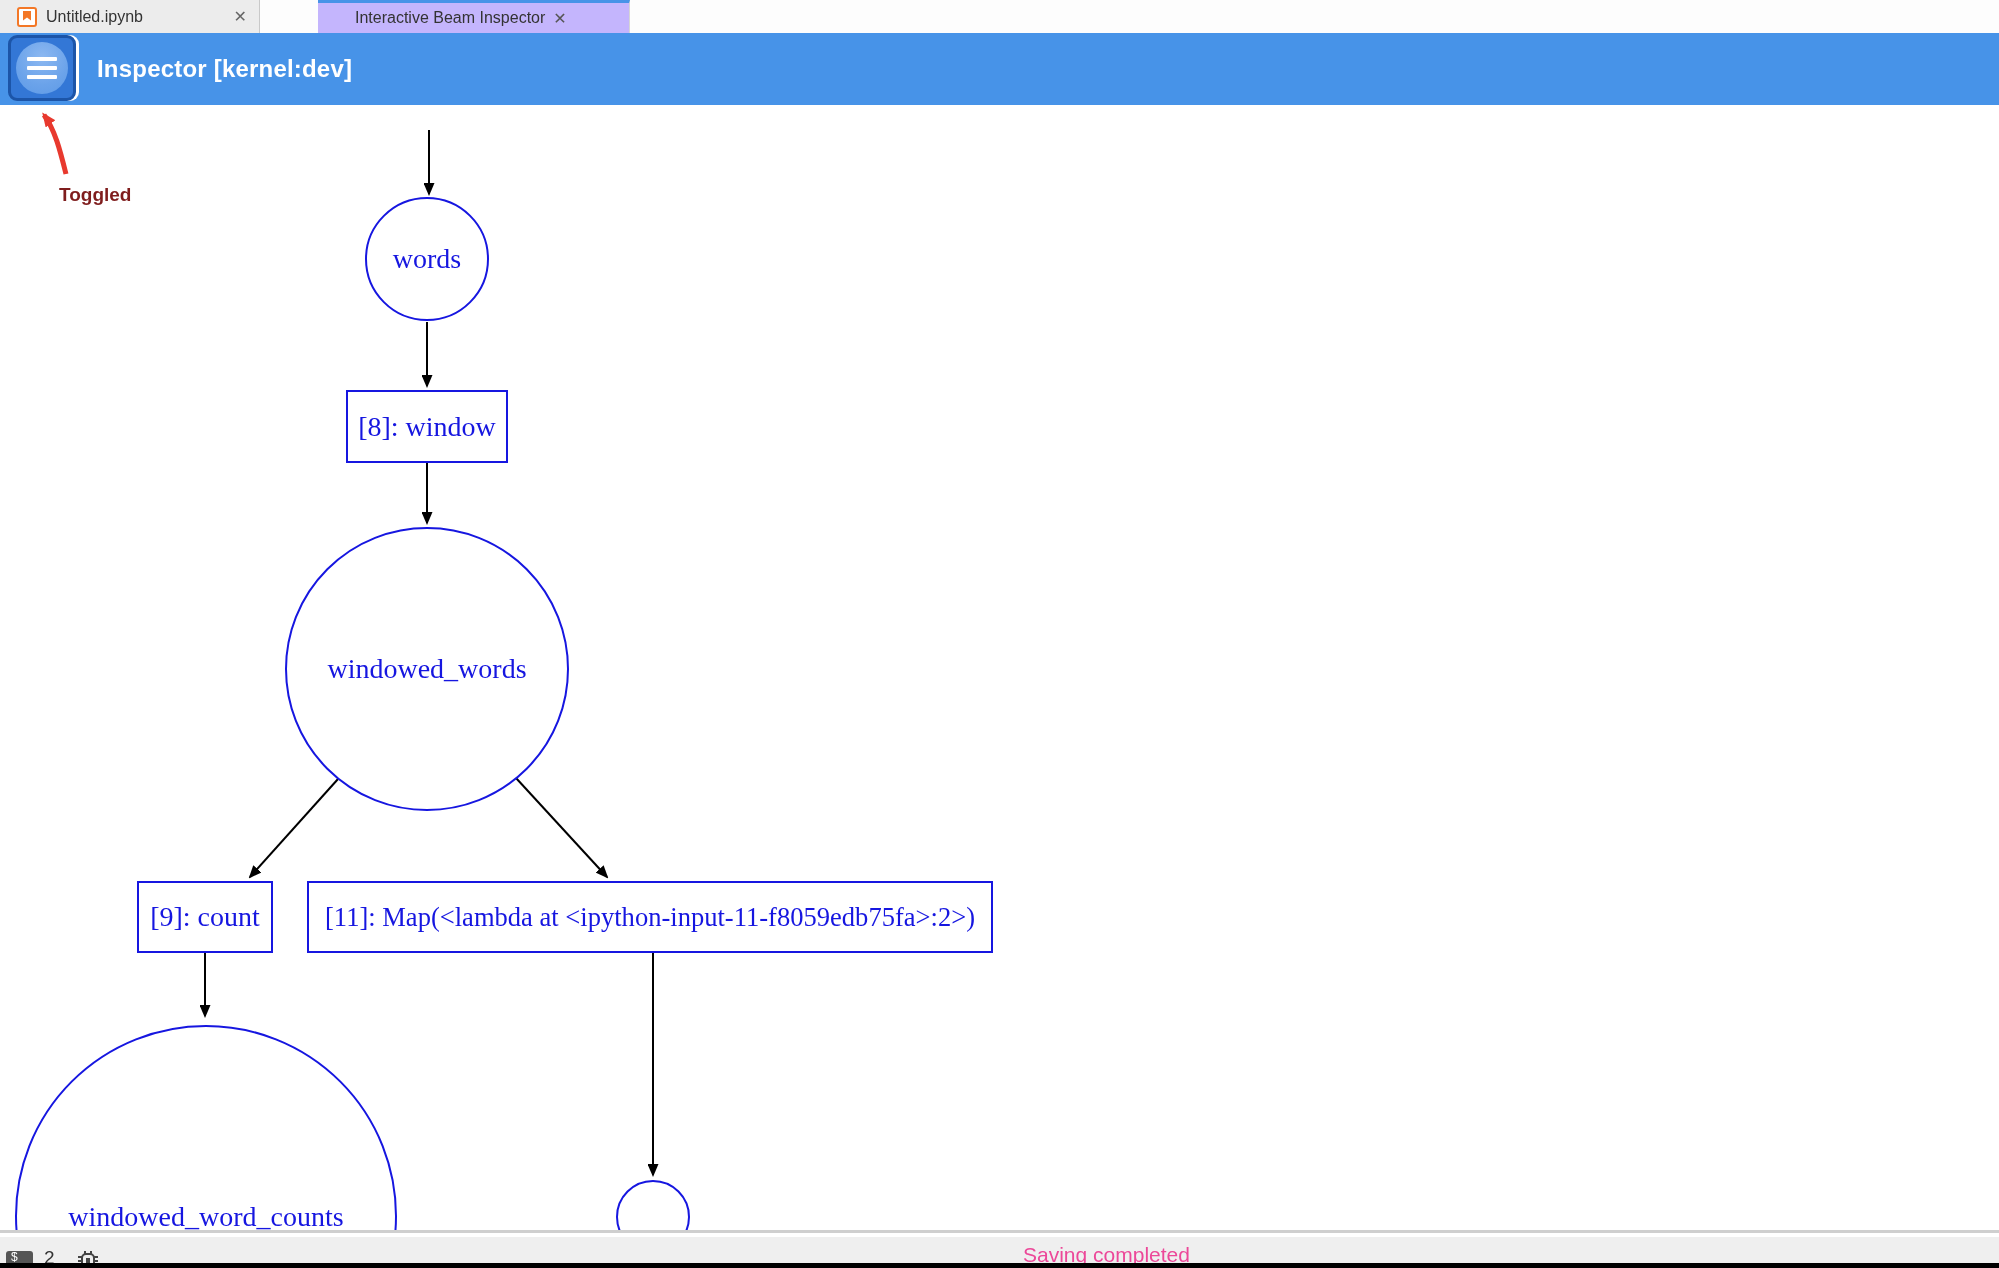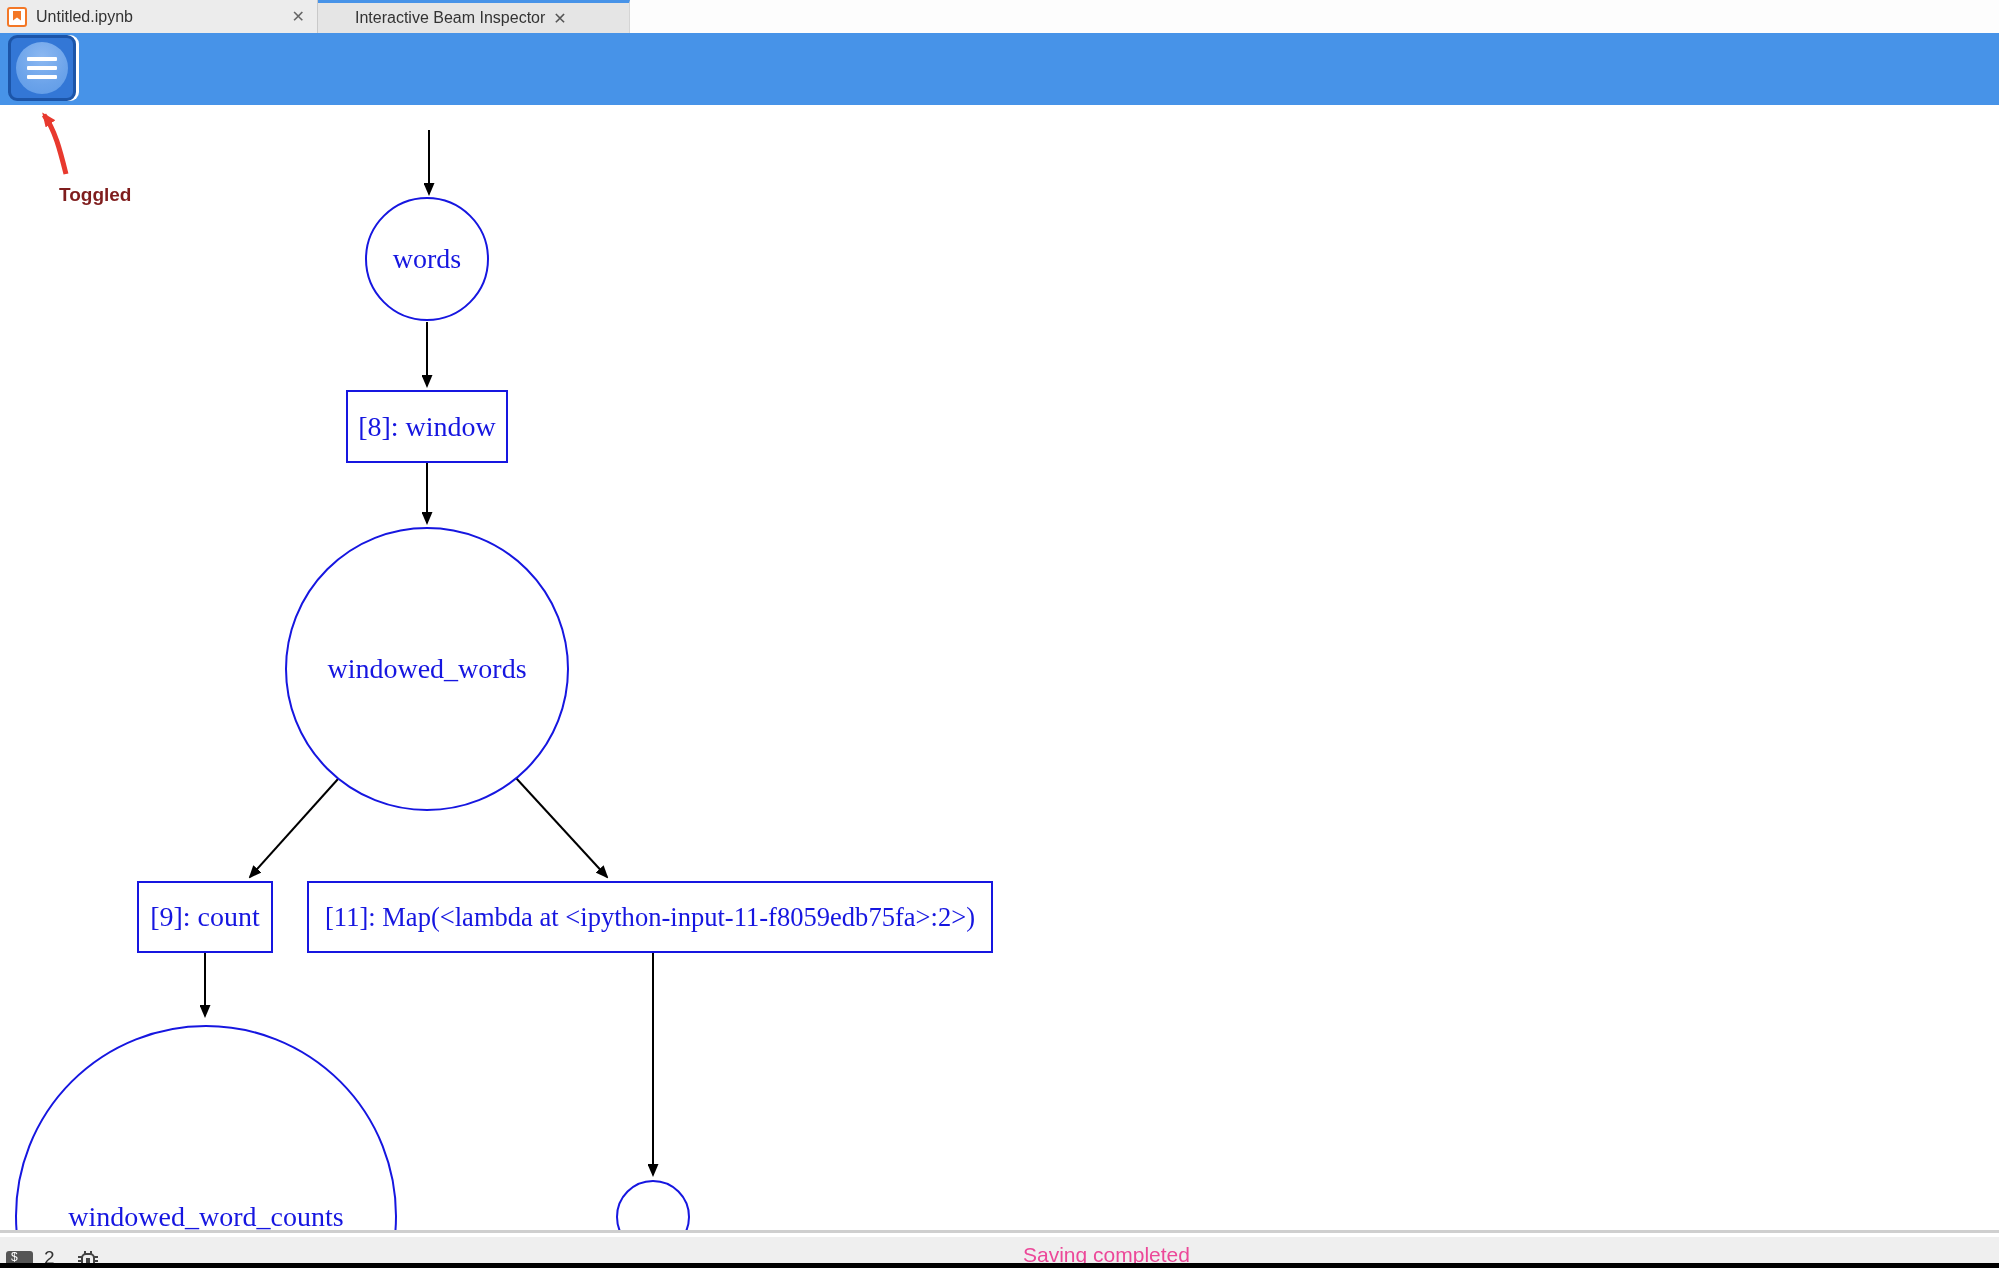--- a/index.html
+++ b/index.html
@@ -3,22 +3,22 @@
 <meta charset="utf-8">
 <style>
   html,body{margin:0;padding:0;}
   body{
     width:1999px;height:1268px;overflow:hidden;background:#ffffff;position:relative;
     font-family:"Liberation Sans", sans-serif;
   }
   
   .tabbar{position:absolute;left:0;top:0;width:1999px;height:33px;background:#fdfdfd;}
   .tab{position:absolute;top:0;height:33px;box-sizing:border-box;display:flex;align-items:center;}
-  .tab-inactive{left:0;width:318px;background:#ececec;border-right:1px solid #c9c9c9;padding-left:7px;}
-  .tab-active{left:318px;width:312px;background:#e5e5e5;border-right:1px solid #d5d5d5;border-top:3px solid #4793e8;padding-left:37px;}
+  .tab-inactive{left:0;width:260px;background:#ececec;border-right:1px solid #c9c9c9;padding-left:17px;}
+  .tab-active{left:318px;width:312px;background:#c4b5fd;border-right:1px solid #d5d5d5;border-top:3px solid #4793e8;padding-left:37px;}
   .tab-label{font-size:16px;color:#333;white-space:nowrap;}
   .tab-close{margin-left:auto;margin-right:12px;color:#666;font-size:16px;cursor:pointer;}
   .tab-active .tab-close{margin-left:8px;color:#555;}
   .nb-icon{width:16px;height:16px;border:2px solid #f37726;border-radius:3px;background:#fff;
     display:inline-block;margin-right:9px;position:relative;flex:0 0 auto;}
   .nb-icon::after{content:"";position:absolute;left:4px;top:2px;width:8px;height:10px;background:#f37726;
     clip-path:polygon(0 0,100% 0,100% 100%,50% 70%,0 100%);}
   
   .header{position:absolute;left:0;top:33px;width:1999px;height:72px;background:#4793e8;}
   .header-title{position:absolute;left:97px;top:0;height:72px;display:flex;align-items:center;
@@ -63,20 +63,21 @@
 </div>
 
 <div class="header">
   <div class="menu-btn">
     <div class="menu-circle">
       <div class="bar"></div>
         <div class="bar"></div>
         <div class="bar"></div>
     </div>
   </div>
+  <div class="header-title">Inspector [kernel:dev]</div>
 </div>
 
 <div class="toggled-label">Toggled</div>
 
 <svg class="diagram" viewBox="0 105 1999 1126" width="1999" height="1126" xmlns="http://www.w3.org/2000/svg">
   <defs>
     <marker id="ah" markerWidth="13" markerHeight="11" refX="11" refY="5.5" orient="auto" markerUnits="userSpaceOnUse">
       <path d="M0,0 L13,5.5 L0,11 z" fill="#000"></path>
     </marker>
     <marker id="ahr" markerWidth="14" markerHeight="12" refX="11" refY="6" orient="auto" markerUnits="userSpaceOnUse">

